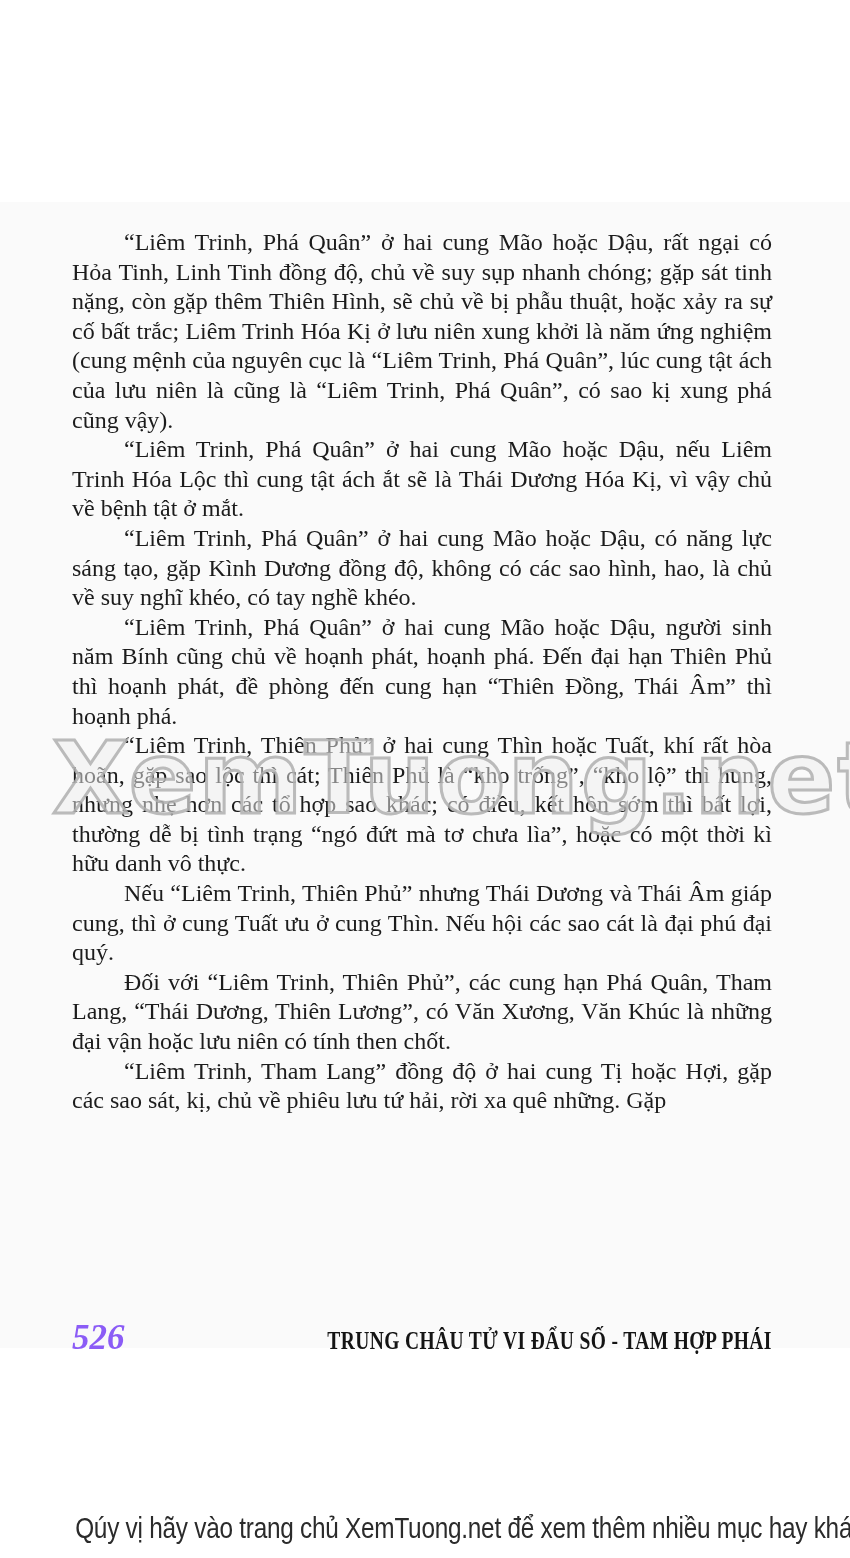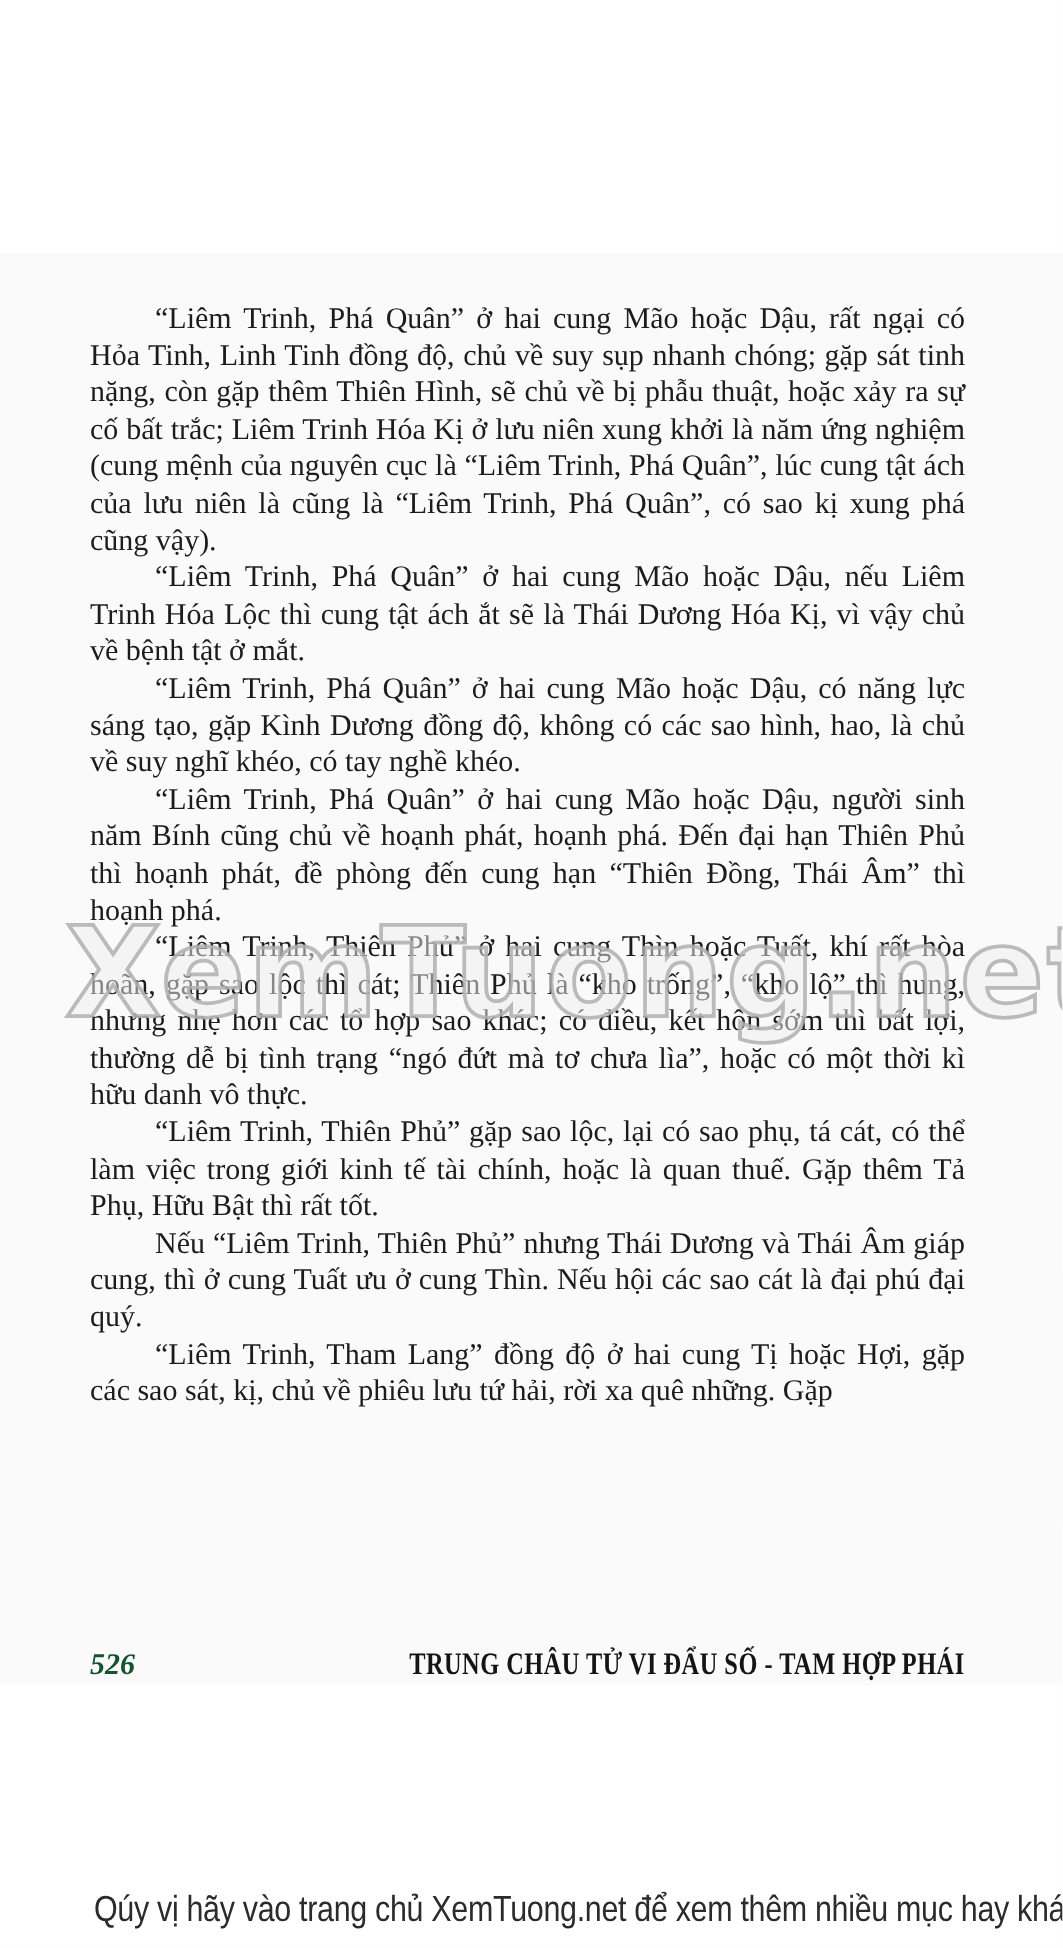--- a/index.html
+++ b/index.html
@@ -20,21 +20,21 @@
     position: absolute;
     left: 0;
     top: 202px;
     width: 850px;
     height: 1146px;
     background: #fafafa;
   }
   .body-text {
     position: absolute;
     left: 72px;
-    top: 241px;
+    top: 228px;
     width: 700px;
     font-size: 24px;
     line-height: 29.6px;
     color: #1c1c1c;
     text-align: justify;
     z-index: 2;
   }
   .body-text p {
     margin: 0;
     text-indent: 52px;
@@ -62,22 +62,22 @@
     width: 700px;
     display: flex;
     justify-content: space-between;
     align-items: baseline;
     z-index: 2;
   }
   .page-number {
     font-family: "Liberation Serif", serif;
     font-weight: bold;
     font-style: italic;
-    font-size: 24px;
-    color: #14532d;
+    font-size: 35px;
+    color: #8b5cf6;
   }
   .running-title {
     font-family: "Liberation Serif", serif;
     font-weight: bold;
     font-size: 25px;
     letter-spacing: 0.5px;
     color: #141414;
     transform: scaleX(0.78);
     transform-origin: right center;
     white-space: nowrap;
@@ -107,22 +107,22 @@
 <div class="page">
 
   <div class="scan-area"></div>
 
   <div class="body-text">
     <p>“Liêm Trinh, Phá Quân” ở hai cung Mão hoặc Dậu, rất ngại có Hỏa Tinh, Linh Tinh đồng độ, chủ về suy sụp nhanh chóng; gặp sát tinh nặng, còn gặp thêm Thiên Hình, sẽ chủ về bị phẫu thuật, hoặc xảy ra sự cố bất trắc; Liêm Trinh Hóa Kị ở lưu niên xung khởi là năm ứng nghiệm (cung mệnh của nguyên cục là “Liêm Trinh, Phá Quân”, lúc cung tật ách của lưu niên là cũng là “Liêm Trinh, Phá Quân”, có sao kị xung phá cũng vậy).</p>
     <p>“Liêm Trinh, Phá Quân” ở hai cung Mão hoặc Dậu, nếu Liêm Trinh Hóa Lộc thì cung tật ách ắt sẽ là Thái Dương Hóa Kị, vì vậy chủ về bệnh tật ở mắt.</p>
     <p>“Liêm Trinh, Phá Quân” ở hai cung Mão hoặc Dậu, có năng lực sáng tạo, gặp Kình Dương đồng độ, không có các sao hình, hao, là chủ về suy nghĩ khéo, có tay nghề khéo.</p>
     <p>“Liêm Trinh, Phá Quân” ở hai cung Mão hoặc Dậu, người sinh năm Bính cũng chủ về hoạnh phát, hoạnh phá. Đến đại hạn Thiên Phủ thì hoạnh phát, đề phòng đến cung hạn “Thiên Đồng, Thái Âm” thì hoạnh phá.</p>
     <p>“Liêm Trinh, Thiên Phủ” ở hai cung Thìn hoặc Tuất, khí rất hòa hoãn, gặp sao lộc thì cát; Thiên Phủ là “kho trống”, “kho lộ” thì hung, nhưng nhẹ hơn các tổ hợp sao khác; có điều, kết hôn sớm thì bất lợi, thường dễ bị tình trạng “ngó đứt mà tơ chưa lìa”, hoặc có một thời kì hữu danh vô thực.</p>
-    <p>“Liêm Trinh, Thiên Phủ” gặp sao lộc, lại có sao phụ, tá cát, có thể làm việc trong giới kinh tế tài chính, hoặc là quan thuế. Gặp thêm Tả Phụ, Hữu Bật thì rất tốt.</p>
     <p>Nếu “Liêm Trinh, Thiên Phủ” nhưng Thái Dương và Thái Âm giáp cung, thì ở cung Tuất ưu ở cung Thìn. Nếu hội các sao cát là đại phú đại quý.</p>
+    <p>Đối với “Liêm Trinh, Thiên Phủ”, các cung hạn Phá Quân, Tham Lang, “Thái Dương, Thiên Lương”, có Văn Xương, Văn Khúc là những đại vận hoặc lưu niên có tính then chốt.</p>
     <p>“Liêm Trinh, Tham Lang” đồng độ ở hai cung Tị hoặc Hợi, gặp các sao sát, kị, chủ về phiêu lưu tứ hải, rời xa quê những. Gặp</p>
   </div>
 
   <div class="watermark">XemTuong.net</div>
 
   <div class="footer-row">
     <span class="page-number">526</span>
     <span class="running-title">TRUNG CHÂU TỬ VI ĐẨU SỐ - TAM HỢP PHÁI</span>
   </div>
 

